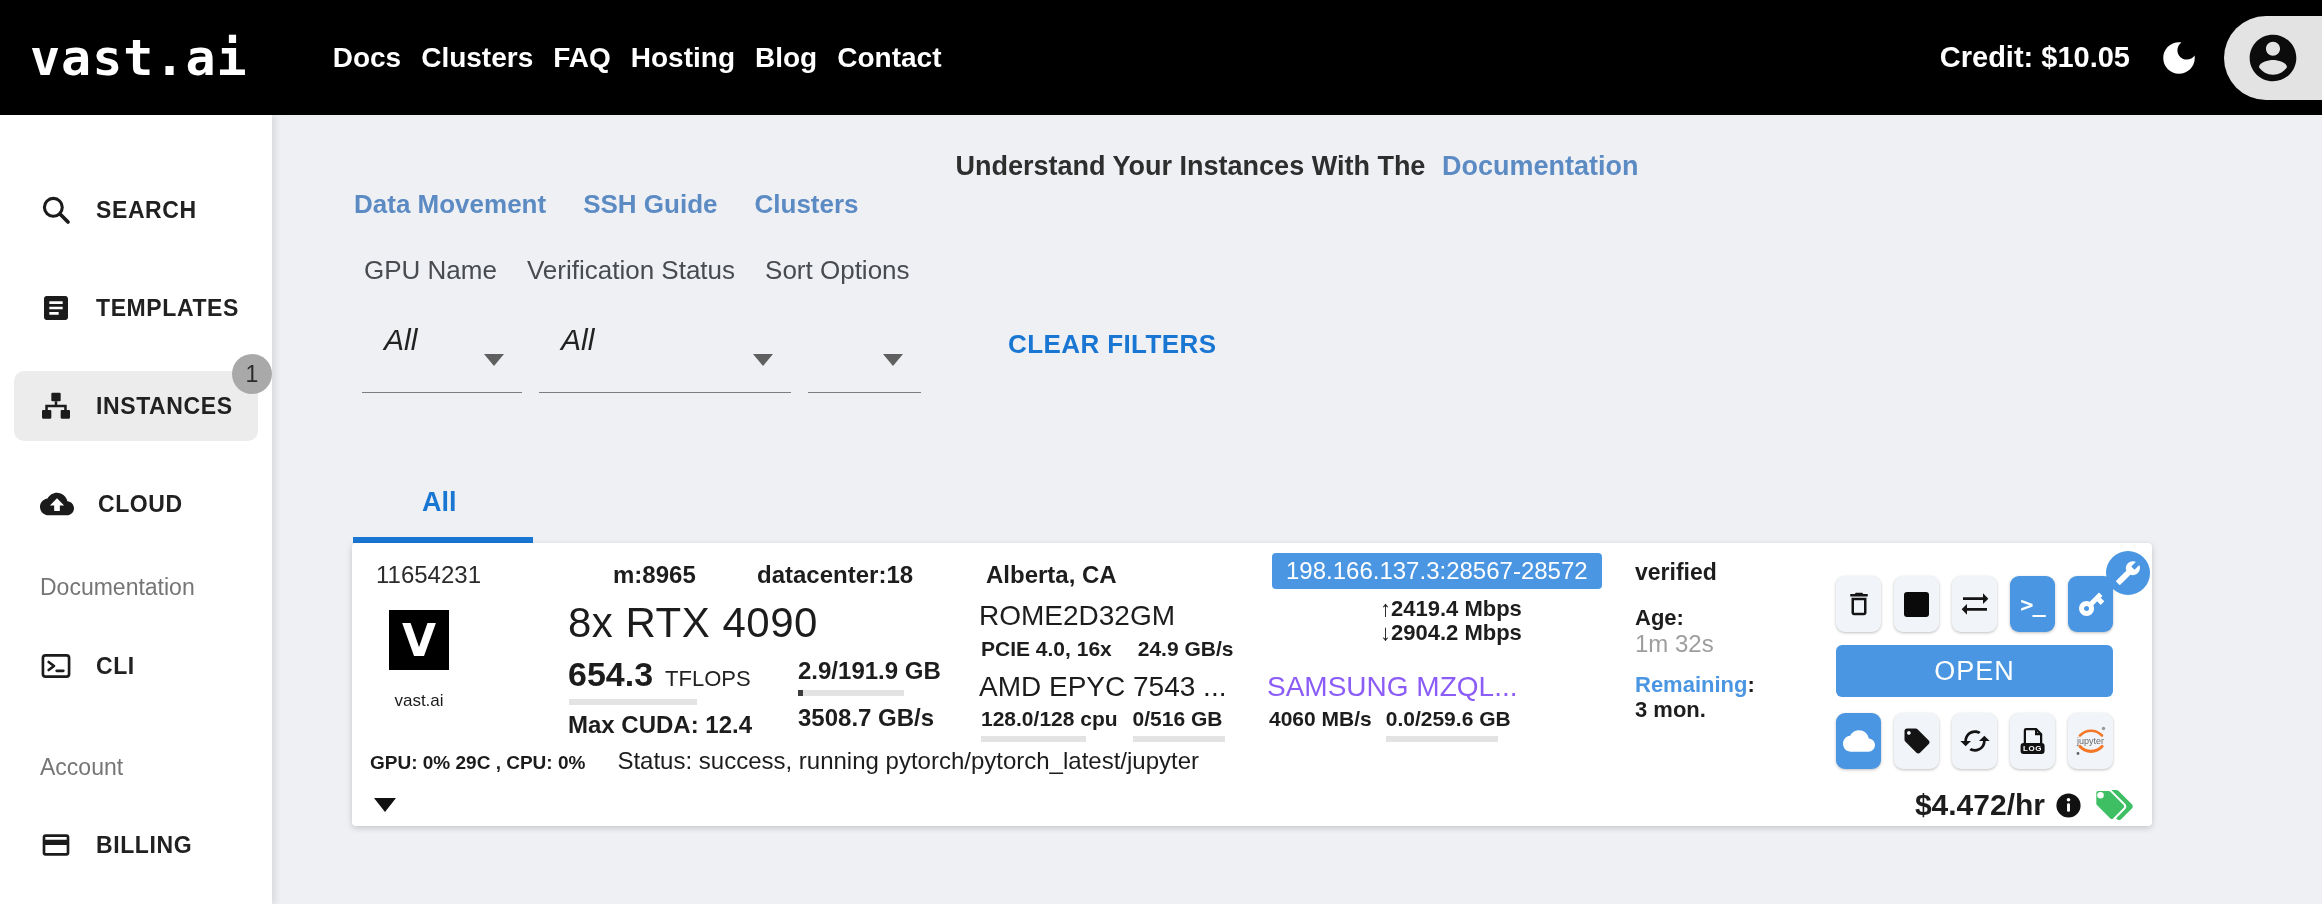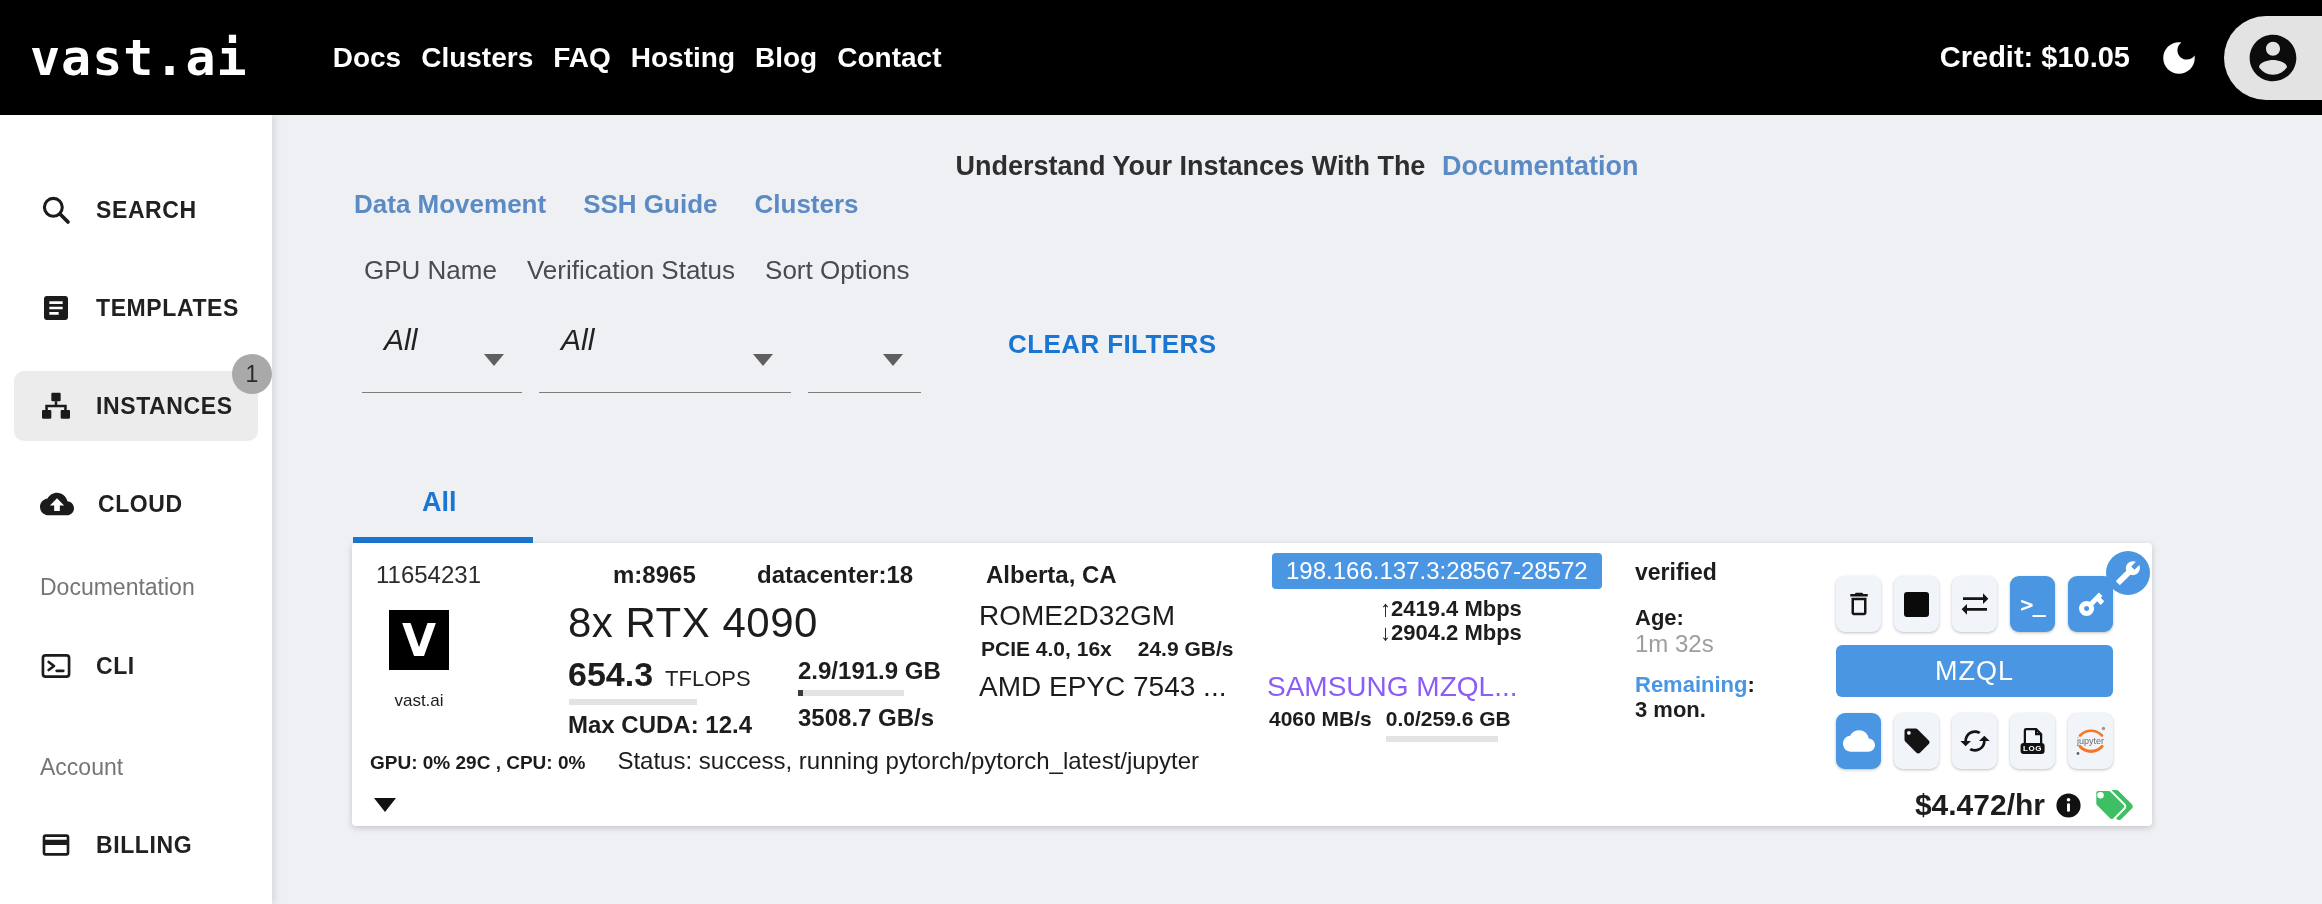--- a/index.html
+++ b/index.html
@@ -267,20 +267,30 @@
           <i class="fill"></i>
         </div>
       <div class="abs membw">3508.7 GB/s</div>
 
       <div class="abs mobo-name">ROME2D32GM</div>
       <div class="abs pcie-row">
         <span>PCIE 4.0, 16x</span>
         <span>24.9 GB/s</span>
       </div>
       <div class="abs cpu-name">AMD EPYC 7543 ...</div>
+      <div class="abs cpu-row">
+        <div class="stat">
+          <span>128.0/128 cpu</span>
+          <div class="bar w105"></div>
+        </div>
+        <div class="stat">
+          <span>0/516 GB</span>
+          <div class="bar w92"></div>
+        </div>
+      </div>
 
       <div class="abs net-block">
         <div>
           <span>↑</span><span>2419.4 Mbps</span>
         </div>
         <div>
           <span>↓</span><span>2904.2 Mbps</span>
         </div>
       </div>
       <div class="abs disk-name">SAMSUNG MZQL...</div>
@@ -318,21 +328,21 @@
           </button>
           <button class="ibtn blue">
             <span class="term">&gt;_</span>
           </button>
           <button class="ibtn blue">
             <svg width="30" height="30" viewBox="0 0 24 24" fill="#fff" style="transform:rotate(-45deg)">
               <path d="M12.65 10C11.83 7.67 9.61 6 7 6c-3.31 0-6 2.69-6 6s2.69 6 6 6c2.61 0 4.83-1.67 5.65-4H17v4h4v-4h2v-4H12.65zM7 14c-1.1 0-2-.9-2-2s.9-2 2-2 2 .9 2 2-.9 2-2 2z"></path>
             </svg>
           </button>
         </div>
-        <button class="open-btn">MZQL</button>
+        <button class="open-btn">OPEN</button>
         <div class="btn-row r2">
           <button class="ibtn blue">
             <svg width="32" height="32" viewBox="0 0 24 24" fill="#fff">
               <path d="M19.35 10.04C18.67 6.59 15.64 4 12 4 9.11 4 6.6 5.64 5.35 8.04 2.34 8.36 0 10.91 0 14c0 3.31 2.69 6 6 6h13c2.76 0 5-2.24 5-5 0-2.64-2.05-4.78-4.65-4.96z"></path>
             </svg>
           </button>
           <button class="ibtn">
             <svg width="30" height="30" viewBox="0 0 24 24" fill="currentColor">
               <path d="M21.41 11.58l-9-9C12.05 2.22 11.55 2 11 2H4c-1.1 0-2 .9-2 2v7c0 .55.22 1.05.59 1.42l9 9c.36.36.86.58 1.41.58.55 0 1.05-.22 1.41-.59l7-7c.37-.36.59-.86.59-1.41 0-.55-.23-1.06-.59-1.42zM5.5 7C4.67 7 4 6.33 4 5.5S4.67 4 5.5 4 7 4.67 7 5.5 6.33 7 5.5 7z"></path>
             </svg>

